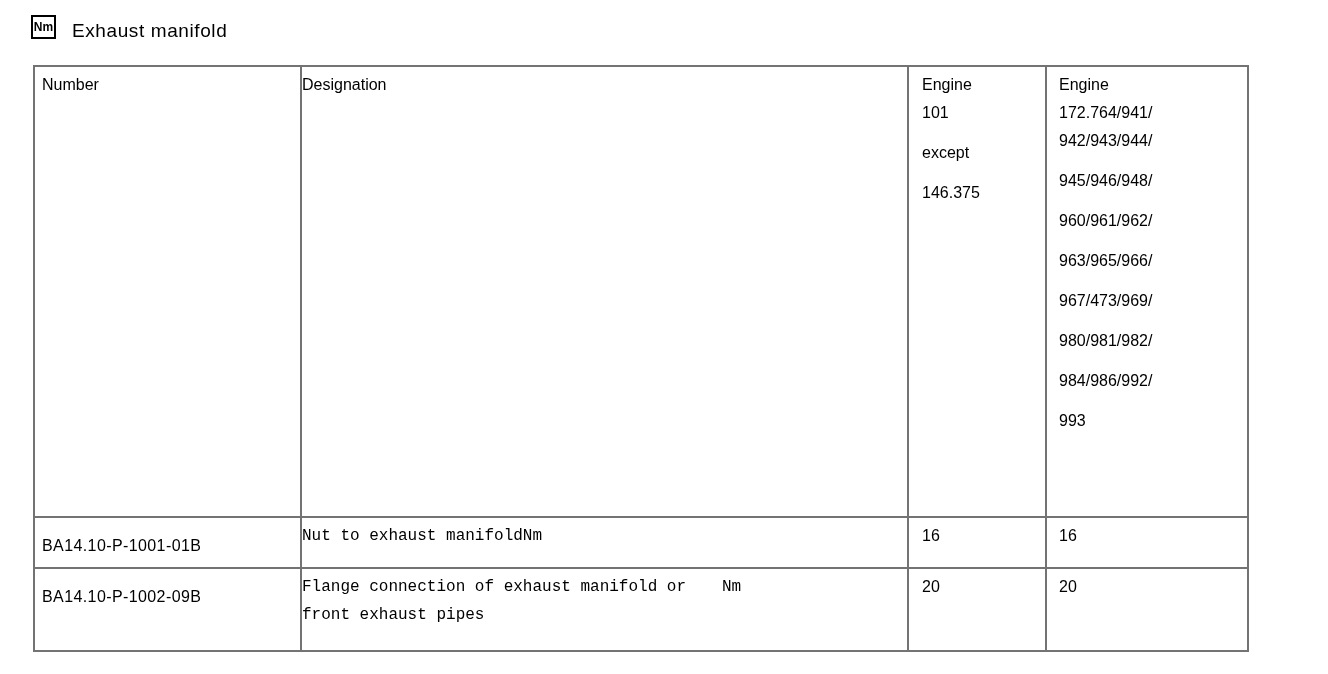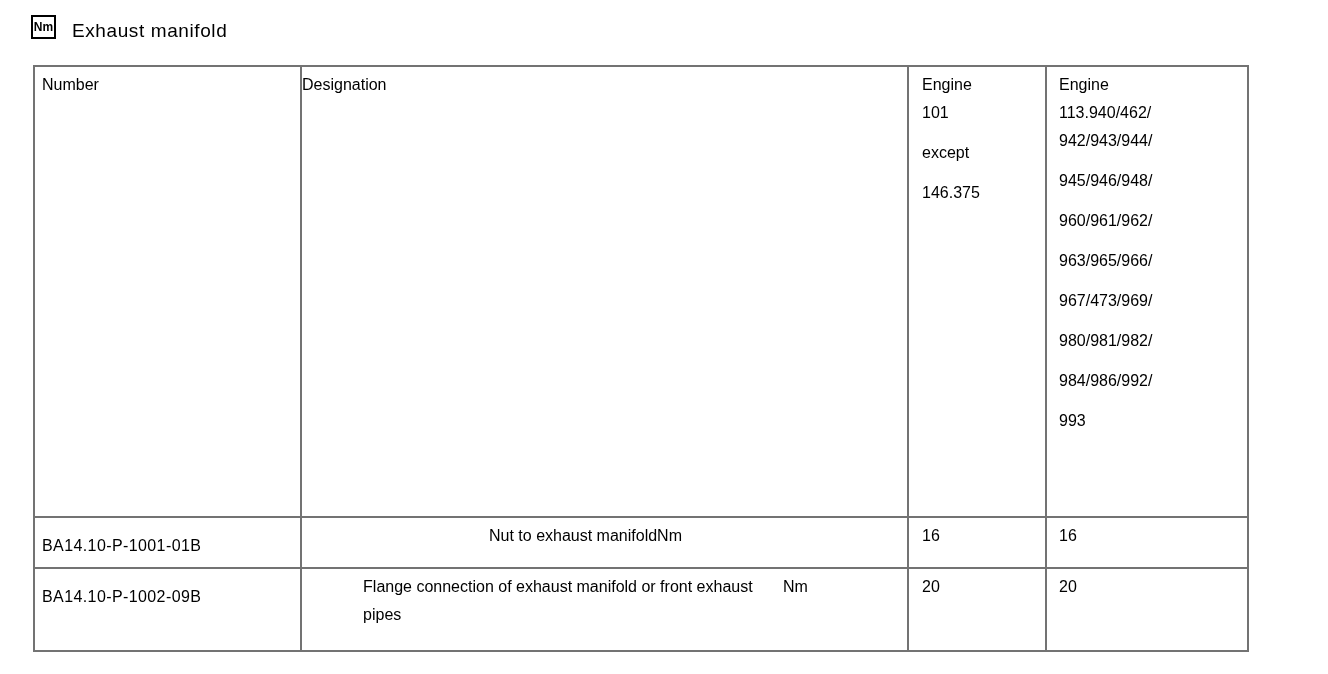--- a/index.html
+++ b/index.html
@@ -47,22 +47,23 @@
   .num-cell {
     font-size: 15px;
     letter-spacing: 0.4px;
     line-height: 21px;
     padding-top: 14px;
   }
   .hl { line-height: 28px; white-space: nowrap; }
   .hl.gap { margin-top: 12px; }
   .desig-wrap {
     display: flex;
-    justify-content: center;
+    justify-content: flex-start;
     align-items: flex-start;
+    font-family: Liberation Mono, monospace;
   }
   .desig-text { max-width: 420px; }
   .unit-label { white-space: nowrap; }
 </style>
 </head>
 <body>
 
 <div class="nm-badge">
   <span>Nm</span>
 </div>
@@ -80,21 +81,21 @@
       <th class="c1">Number</th>
       <th class="c2">Designation</th>
       <th class="c3">
         <div class="hl">Engine</div>
         <div class="hl">101</div>
         <div class="hl gap">except</div>
         <div class="hl gap">146.375</div>
       </th>
       <th class="c4">
         <div class="hl">Engine</div>
-        <div class="hl">113.940/462/</div>
+        <div class="hl">172.764/941/</div>
         <div class="hl">942/943/944/</div>
         <div class="hl gap">945/946/948/</div>
         <div class="hl gap">960/961/962/</div>
         <div class="hl gap">963/965/966/</div>
         <div class="hl gap">967/473/969/</div>
         <div class="hl gap">980/981/982/</div>
         <div class="hl gap">984/986/992/</div>
         <div class="hl gap">993</div>
       </th>
     </tr>

